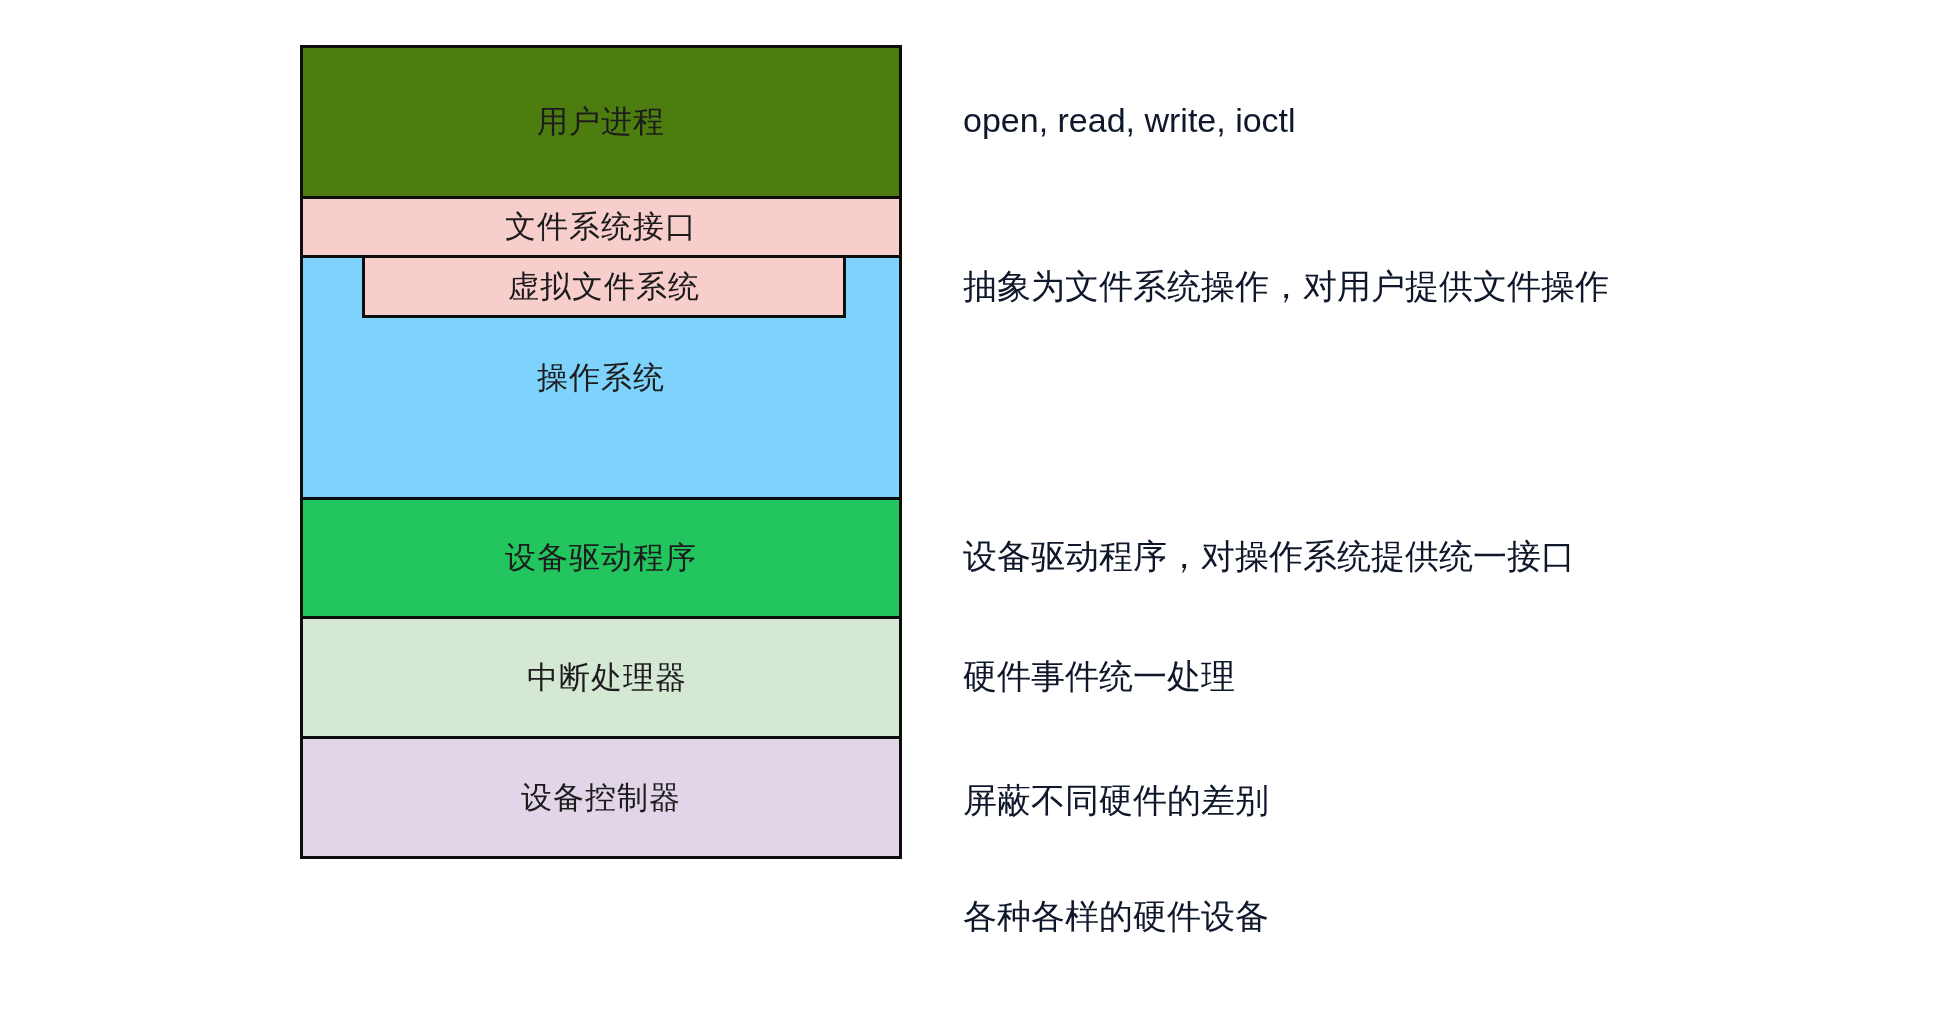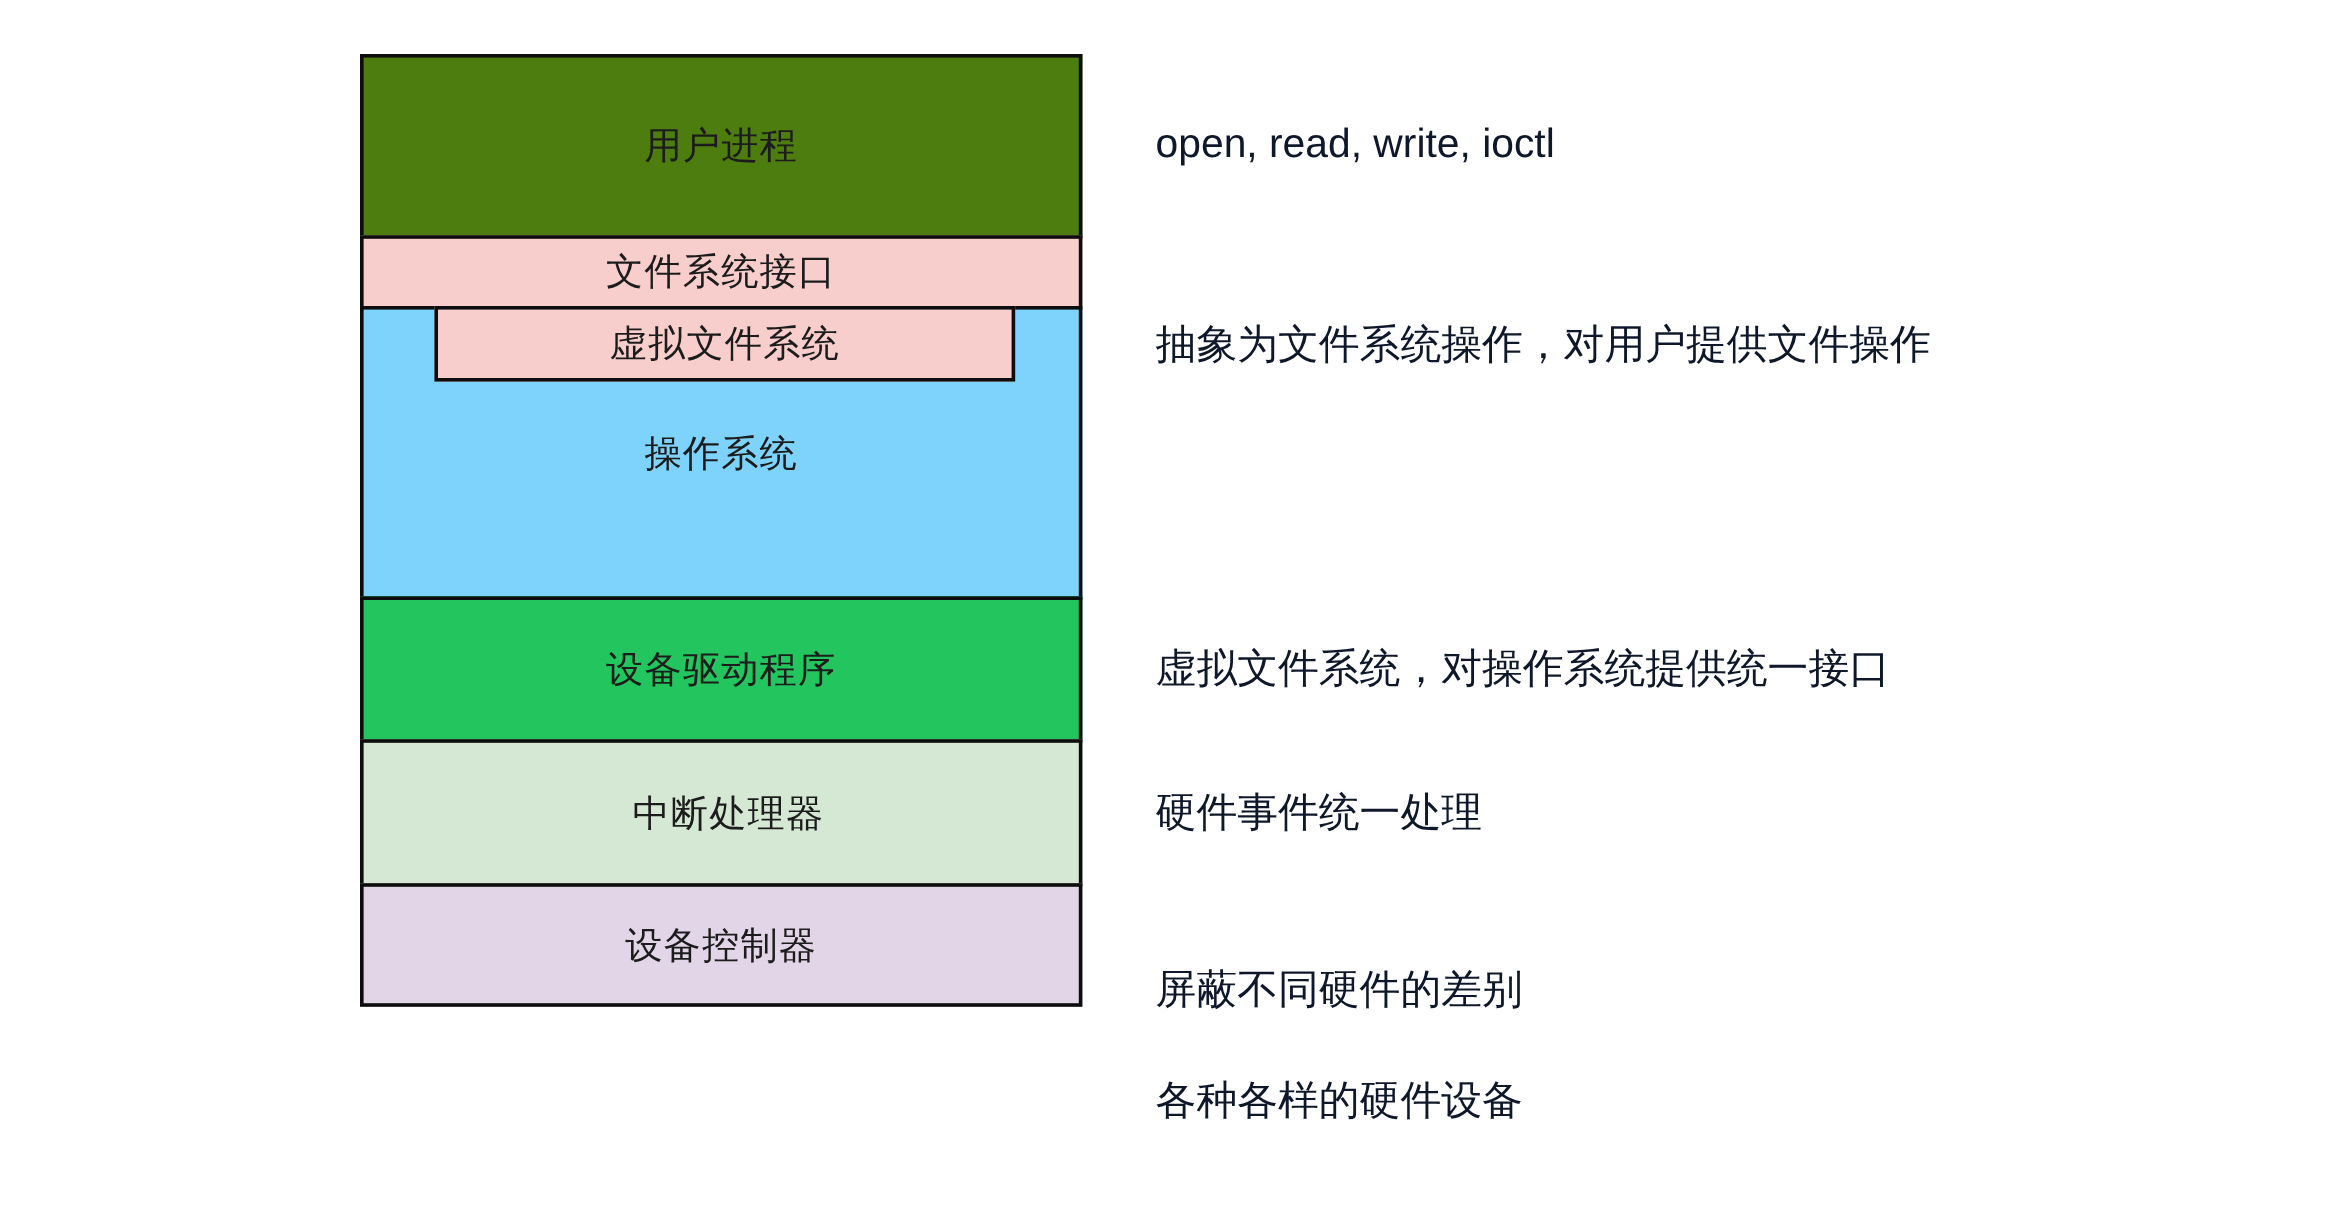--- a/index.html
+++ b/index.html
@@ -37,35 +37,35 @@
     color: #1c1c1c;
     letter-spacing: 1px;
     white-space: nowrap;
   }
   .layer-user     { top: 0;     height: 154px; }
   .layer-fsif     { top: 151px; height: 62px;  }
   .layer-os       { top: 210px; height: 245px; }
   .layer-vfs      { top: 210px; left: 62px; width: 484px; height: 63px; z-index: 2; }
   .layer-driver   { top: 452px; height: 122px; }
   .layer-irq      { top: 571px; height: 123px; padding-left: 12px; }
-  .layer-ctrl     { top: 691px; height: 103px; }
+  .layer-ctrl     { top: 691px; height: 123px; }
   .layer-hw       { top: 811px; height: 122px; }
   .note {
     position: absolute;
     left: 963px;
     transform: translateY(-50%);
     font-size: 34px;
     color: #0f172a;
     white-space: nowrap;
   }
   .note-1 { top: 120px; }
   .note-2 { top: 287px; }
   .note-3 { top: 557px; }
   .note-4 { top: 677px; }
-  .note-5 { top: 825px; }
+  .note-5 { top: 801px; }
   .note-6 { top: 917px; }
 </style>
 </head>
 <body>
 
 <div class="canvas">
 
   <div class="stack">
 
     <div class="layer layer-user" style="background: #4d7c0f;">
@@ -94,18 +94,18 @@
 
     <div class="layer layer-ctrl" style="background: rgb(225, 213, 231);">
       <span class="label">设备控制器</span>
     </div>
 
 
   </div>
 
   <div class="note note-1">open, read, write, ioctl</div>
   <div class="note note-2">抽象为文件系统操作，对用户提供文件操作</div>
-  <div class="note note-3">虚拟文件系统，对操作系统提供统一接口</div>
+  <div class="note note-3">设备驱动程序，对操作系统提供统一接口</div>
   <div class="note note-4">硬件事件统一处理</div>
   <div class="note note-5">屏蔽不同硬件的差别</div>
   <div class="note note-6">各种各样的硬件设备</div>
 
 </div>
 
 </body></html>

